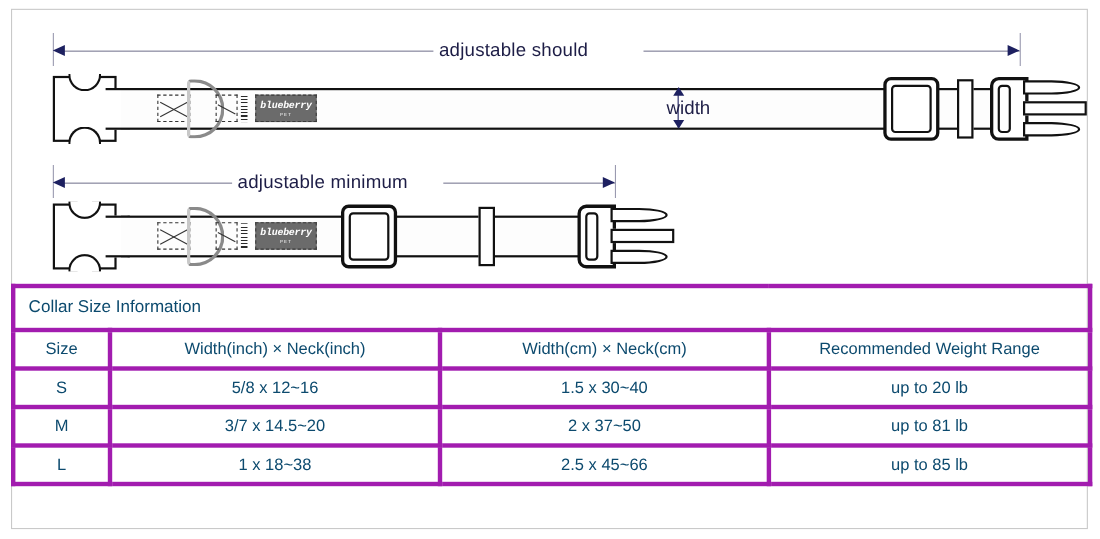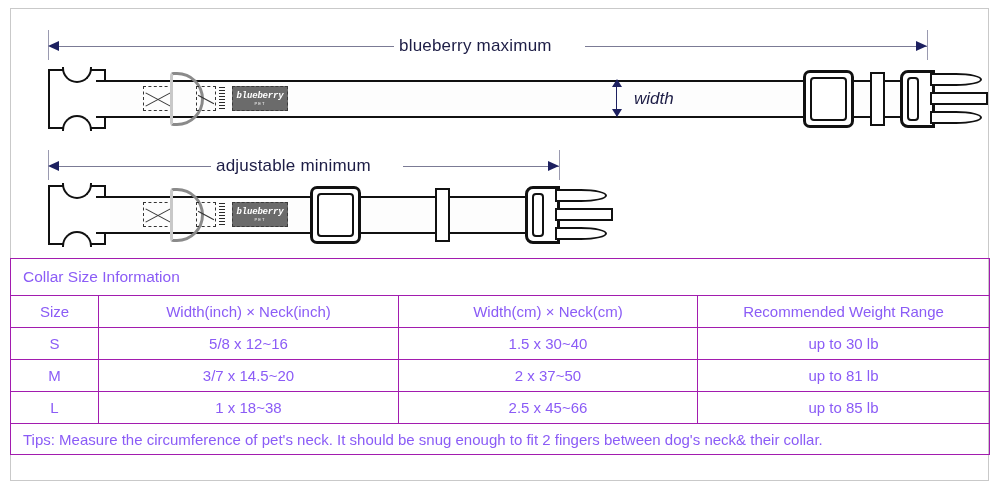--- a/index.html
+++ b/index.html
@@ -126,21 +126,21 @@
     position:absolute;border:2px solid #111;background:#fff;
     box-sizing:border-box;
   }
   .prong.curve-t{border-radius:0 60% 60% 0;}
   .prong.curve-b{border-radius:0 60% 60% 0;}
 
   
   .tbl{position:absolute;left:10px;top:258px;width:979px;}
   table{border-collapse:collapse;width:979px;table-layout:fixed;}
   td{
-    border:1px solid #a21caf;font-size:15px;color:#8b5cf6;
+    border:4px solid #a21caf;font-size:15px;color:#0c4a6e;
     text-align:center;padding:0;height:31px;vertical-align:middle;
   }
   td.title-cell{text-align:left;padding-left:12px;height:36px;font-size:15.5px;}
   td.tips-cell{text-align:left;padding-left:12px;height:30px;font-size:15px;}
   .c0{width:88px;} .c1{width:300px;} .c2{width:299px;} .c3{width:292px;}
 </style>
 </head>
 <body>
 
 <div class="page">
@@ -149,42 +149,42 @@
   <div class="diagram">
 
     <div class="collar">
 
       <div class="dim-tick" style="left:38px;top:22px;height:30px;"></div>
       <div class="dim-tick" style="left:917px;top:22px;height:30px;"></div>
       <div class="dim-line" style="left:44px;top:38px;width:340px;"></div>
       <div class="dim-line" style="left:575px;top:38px;width:342px;"></div>
       <div class="arrow-left" style="left:38px;top:33px;"></div>
       <div class="arrow-right" style="left:906px;top:33px;"></div>
-      <div class="dim-label" style="left:389px;top:28px;">blueberry maximum</div>
+      <div class="dim-label" style="left:389px;top:28px;">adjustable should</div>
 
       <div class="buckle-f" style="left:38px;top:61px;width:58px;height:60px;"></div>
       <div class="notch top" style="left:52px;top:59px;width:30px;height:16px;"></div>
       <div class="notch bot" style="left:52px;top:107px;width:30px;height:16px;"></div>
       <div class="buckle-slot" style="left:86px;top:72px;width:22px;height:38px;"></div>
 
       <div class="strap" style="left:100px;top:72px;width:818px;height:38px;"></div>
 
       <div class="stitchbox" style="left:133px;top:78px;width:30px;height:25px;"></div>
       <div class="dring" style="left:160px;top:64px;width:34px;height:54px;border-radius:4px 28px 28px 4px;"></div>
       <div class="stitchbox half" style="left:186px;top:78px;width:20px;height:25px;"></div>
       <div class="zigzag" style="left:209px;top:79px;width:6px;height:24px;"></div>
       <div class="tag" style="left:222px;top:78px;width:56px;height:25px;">
         <span class="tag-brand">blueberry</span>
         <span class="tag-sub">PET</span>
       </div>
 
       <div class="wline" style="left:606px;top:74px;height:34px;"></div>
       <div class="warrow-up" style="left:602px;top:71px;"></div>
       <div class="warrow-dn" style="left:602px;top:101px;"></div>
-      <div class="width-text" style="left:624px;top:81px;font-style:italic;">width</div>
+      <div class="width-text" style="left:596px;top:81px;">width</div>
 
       <div class="slider" style="left:793px;top:62px;width:51px;height:58px;">
         <div class="slider-in"></div>
       </div>
 
       <div class="keeper" style="left:860px;top:64px;width:15px;height:54px;"></div>
 
       <div class="buckle-m" style="left:890px;top:62px;width:35px;height:58px;">
         <div class="buckle-m-in"></div>
       </div>
@@ -248,33 +248,30 @@
         <tr>
           <td>Size</td>
           <td>Width(inch)  ×  Neck(inch)</td>
           <td>Width(cm)  ×  Neck(cm)</td>
           <td>Recommended Weight Range</td>
         </tr>
         <tr>
           <td>S</td>
           <td>5/8 x 12~16</td>
           <td>1.5 x 30~40</td>
-          <td>up to 30 lb</td>
+          <td>up to 20 lb</td>
         </tr>
         <tr>
           <td>M</td>
           <td>3/7 x 14.5~20</td>
           <td>2 x 37~50</td>
           <td>up to 81 lb</td>
         </tr>
         <tr>
           <td>L</td>
           <td>1 x 18~38</td>
           <td>2.5 x 45~66</td>
           <td>up to 85 lb</td>
         </tr>
-        <tr>
-          <td class="tips-cell" colspan="4">Tips: Measure the circumference of pet's neck. It should be snug enough to fit 2 fingers between dog's neck&amp; their collar.</td>
-        </tr>
       </tbody>
     </table>
   </div>
 </div>
 
 </body></html>

